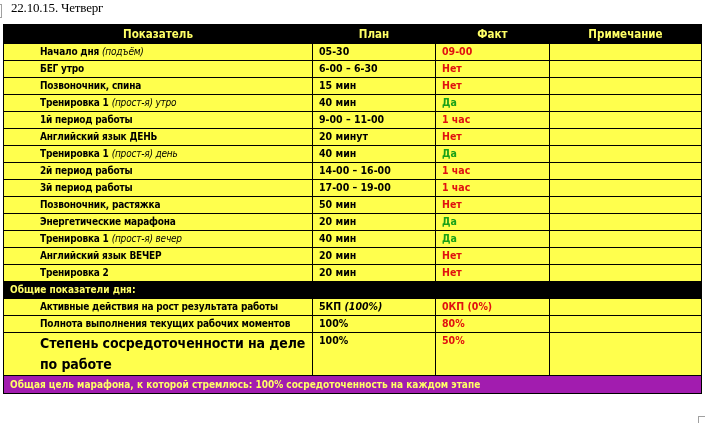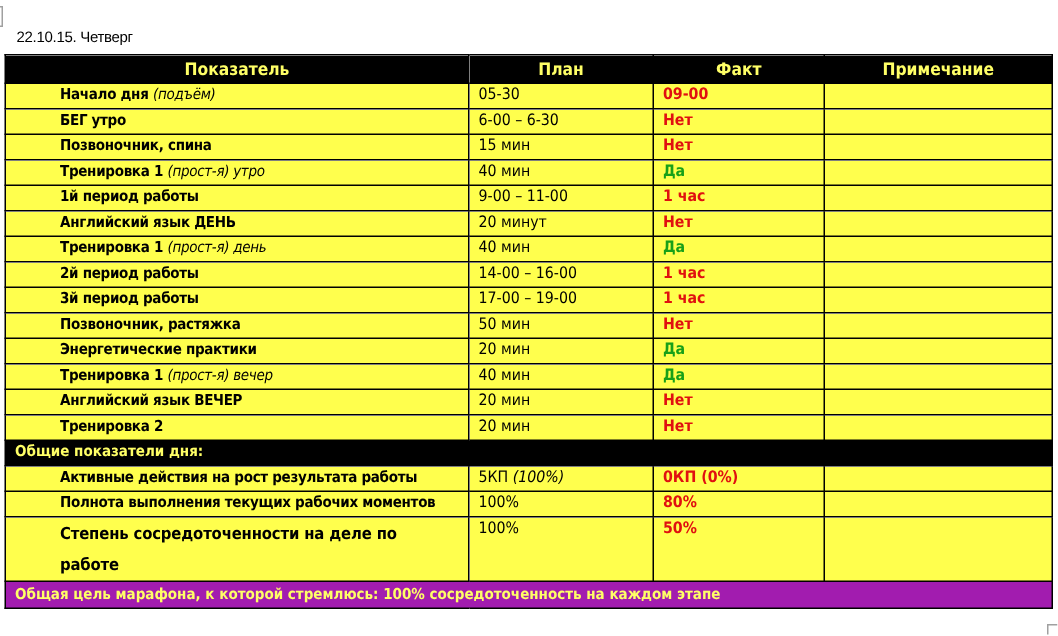--- a/index.html
+++ b/index.html
@@ -2,39 +2,39 @@
 <html><head>
   <meta charset="utf-8">
   <style>
     html, body { margin: 0; padding: 0; background: #ffffff; }
     body { width: 705px; height: 424px; position: relative; overflow: hidden;
            font-family: "DejaVu Sans", sans-serif; }
     .marker { position: absolute; left: -6px; top: 4px; width: 6px; height: 12px;
               border: 1px solid #a0a0a0; background: #fff; }
     .corner-marker { position: absolute; right: 0px; bottom: 1px; width: 6px; height: 6px;
               border: 1px solid #a0a0a0; border-right: none; border-bottom: none; }
-    .date { position: absolute; left: 11px; top: 20px; font-size: 10px; color: #000;
-            font-family: Liberation Sans, sans-serif; letter-spacing: -0.2px; }
-    table { position: absolute; left: 3px; top: 36px; border-collapse: collapse;
+    .date { position: absolute; left: 11px; top: 0; font-size: 13px; color: #000;
+            font-family: Liberation Serif, serif; letter-spacing: -0.2px; }
+    table { position: absolute; left: 3px; top: 24px; border-collapse: collapse;
             width: 698px; table-layout: fixed; }
     td, th { border: 1px solid #000; padding: 0 6px; height: 16px; font-size: 10.5px;
              line-height: 15px; white-space: nowrap; overflow: hidden; vertical-align: top;
              font-family: "DejaVu Sans Condensed", "DejaVu Sans", sans-serif; }
     thead th { background: #000; color: #ffff66; font-weight: bold; height: 18px;
                font-size: 11.5px; text-align: center; line-height: 18px; }
     tbody td { background: #ffff4d; color: #000; }
     td.label { font-weight: bold; font-size: 10px; letter-spacing: -0.2px; padding-left: 36px; }
     td.label .it { font-weight: normal; font-style: italic; }
-    td.plan { font-weight: normal; }
+    td.plan { font-weight: bold; }
     td.plan .it { font-style: italic; }
     td.fact { font-weight: bold; }
     .red { color: #e01010; }
     .green { color: #18a018; }
     tr.section td { background: #000; color: #ffff66; font-weight: bold; font-size: 10px; }
-    tr.big td.label { font-size: 11px; line-height: 21px; height: 42px; white-space: normal;
+    tr.big td.label { font-size: 14px; line-height: 21px; height: 42px; white-space: normal;
                       letter-spacing: -0.1px; }
     tr.big td { height: 42px; }
     tr.footer td { background: #a21caf; color: #ffff66; font-weight: bold; font-size: 10px;
                    height: 17px; line-height: 17px; }
     col.c1 { width: 309px; }
     col.c2 { width: 123px; }
     col.c3 { width: 114px; }
     col.c4 { width: 152px; }
   </style>
 </head>
@@ -113,21 +113,21 @@
         <td class="fact red">1 час</td>
         <td></td>
       </tr>
       <tr>
         <td class="label"><span>Позвоночник, растяжка</span></td>
         <td class="plan">50 мин</td>
         <td class="fact red">Нет</td>
         <td></td>
       </tr>
       <tr>
-        <td class="label"><span>Энергетические практики</span></td>
+        <td class="label"><span>Энергетические марафона</span></td>
         <td class="plan">20 мин</td>
         <td class="fact green">Да</td>
         <td></td>
       </tr>
       <tr>
         <td class="label"><span>Тренировка 1</span> <span class="it">(прост-я) вечер</span></td>
         <td class="plan">40 мин</td>
         <td class="fact green">Да</td>
         <td></td>
       </tr>

